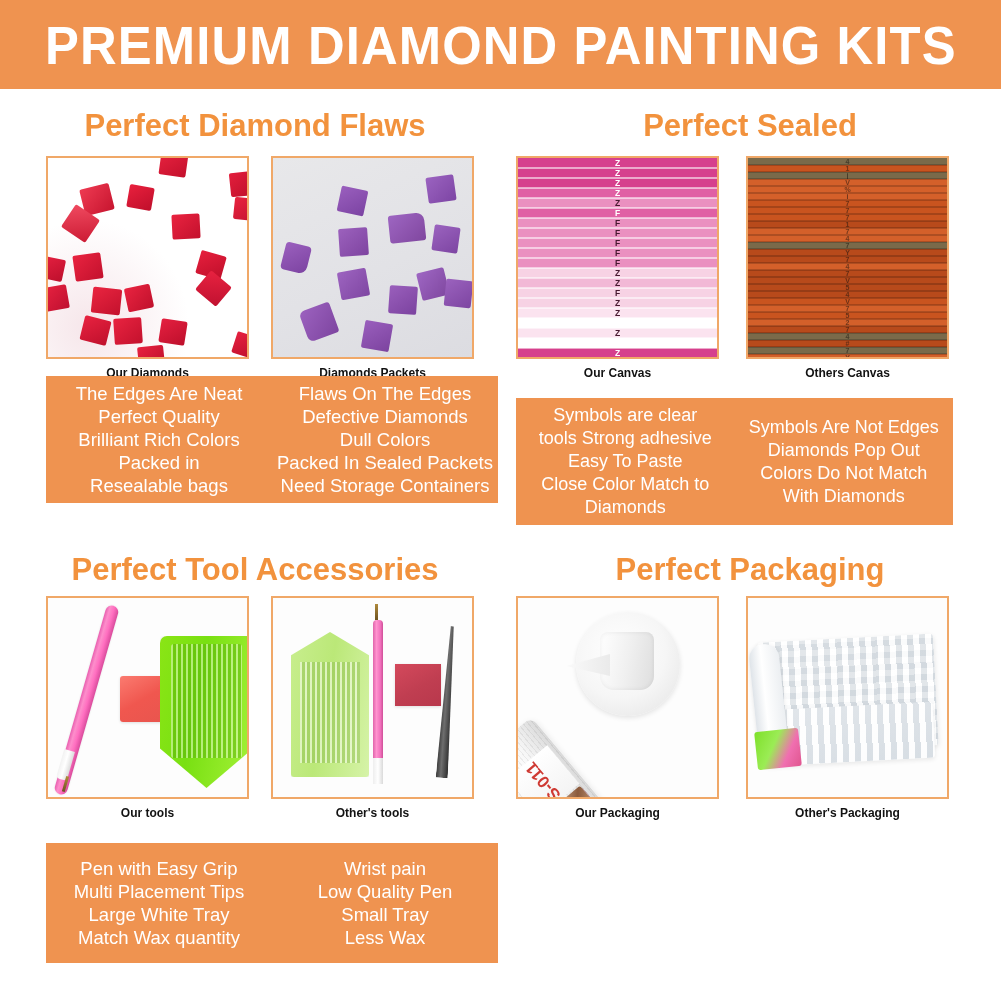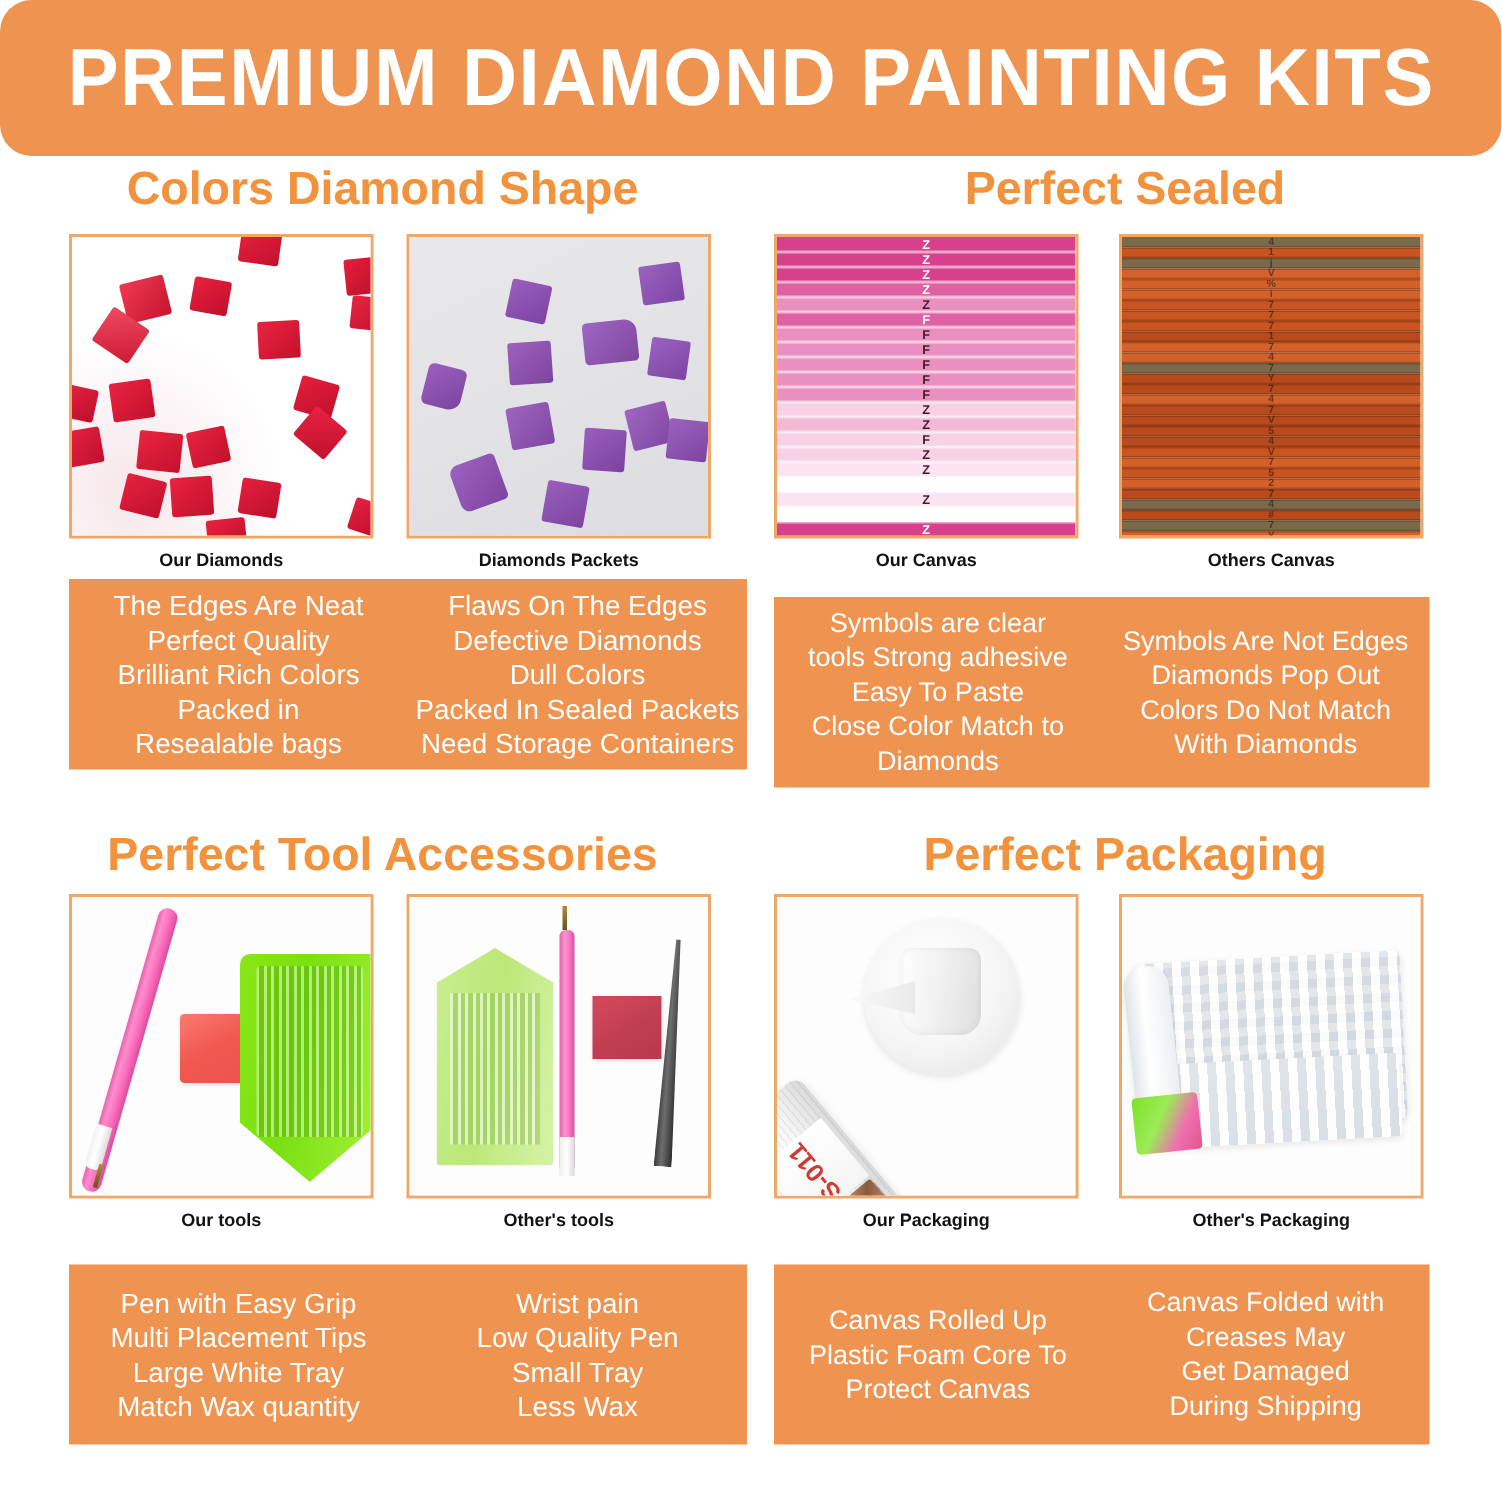--- a/index.html
+++ b/index.html
@@ -17,26 +17,25 @@
     height: 1001px;
     background: #ffffff;
     overflow: hidden;
   }
 
   
   #banner {
     position: absolute;
     left: 0; top: 0;
     width: 1001px;
-    height: 104px;
+    height: 89px;
     background: #ef9350;
     display: flex;
     align-items: center;
     justify-content: center;
-    border-radius: 21px;
   }
   #banner-title {
     color: #ffffff;
     font-size: 54px;
     font-weight: bold;
     letter-spacing: 1.2px;
     transform: scaleX(0.94);
     white-space: nowrap;
     font-family: "Liberation Sans", sans-serif;
   }
@@ -285,21 +284,21 @@
 </style>
 </head>
 <body>
 
 <div id="page">
 
   <div id="banner">
     <div id="banner-title">PREMIUM DIAMOND PAINTING KITS</div>
   </div>
 
-  <div class="section-title" style="left:25px; top:108px; width:460px;">Colors Diamond Shape</div>
+  <div class="section-title" style="left:25px; top:108px; width:460px;">Perfect Diamond Flaws</div>
 
   <div class="section-title" style="left:520px; top:108px; width:460px;">Perfect Sealed</div>
 
   <div class="photo" style="left:46px; top:156px; width:203px; height:203px;">
     <div class="art-red">
       <div class="bead" style="left:112px;top:-6px;width:27px;height:24px;background:linear-gradient(140deg,#e8223f,#c3102c);transform:rotate(8deg);"></div>
       <div class="bead" style="left:182px;top:14px;width:26px;height:24px;background:linear-gradient(140deg,#e31e3c,#bd0f2a);transform:rotate(-6deg);"></div>
       <div class="bead" style="left:186px;top:40px;width:24px;height:22px;background:linear-gradient(140deg,#e8243f,#c41230);transform:rotate(6deg);"></div>
       <div class="bead" style="left:34px;top:28px;width:30px;height:27px;background:linear-gradient(140deg,#ee3a52,#c7152f);transform:rotate(-14deg);"></div>
       <div class="bead" style="left:80px;top:28px;width:25px;height:23px;background:linear-gradient(140deg,#e9203d,#bf0f2b);transform:rotate(10deg);"></div>
@@ -394,21 +393,21 @@
         <div class="cell theirs" style="background: rgb(212, 96, 42);">2</div>
         <div class="cell theirs" style="background: rgb(184, 74, 27);">7</div>
         <div class="cell theirs" style="background: rgb(122, 106, 74);">4</div>
         <div class="cell theirs" style="background: rgb(184, 74, 27);">#</div>
         <div class="cell theirs" style="background: rgb(122, 106, 74);">7</div>
         <div class="cell theirs" style="background: rgb(212, 96, 42);">Y</div>
       </div>
   </div>
   <div class="caption" style="left:746px; top:366px; width:203px;">Others Canvas</div>
 
-  <div class="feature-box" style="left:46px; top:386px; width:452px; height:127px;">
+  <div class="feature-box" style="left:46px; top:376px; width:452px; height:127px;">
     <div class="feature-col">
       <span>The Edges Are Neat</span>
       <span>Perfect Quality</span>
       <span>Brilliant Rich Colors</span>
       <span>Packed in</span>
       <span>Resealable bags</span>
     </div>
     <div class="feature-col">
       <span>Flaws On The Edges</span>
       <span>Defective Diamonds</span>
@@ -499,27 +498,14 @@
       <span>Match Wax quantity</span>
     </div>
     <div class="feature-col">
       <span>Wrist pain</span>
       <span>Low Quality Pen</span>
       <span>Small Tray</span>
       <span>Less Wax</span>
     </div>
   </div>
 
-  <div class="feature-box wide" style="left:516px; top:843px; width:437px; height:120px;">
-    <div class="feature-col">
-      <span>Canvas Rolled Up</span>
-      <span>Plastic Foam Core To</span>
-      <span>Protect Canvas</span>
-    </div>
-    <div class="feature-col">
-      <span>Canvas Folded with</span>
-      <span>Creases May</span>
-      <span>Get Damaged</span>
-      <span>During Shipping</span>
-    </div>
-  </div>
 
 </div>
 
 </body></html>

